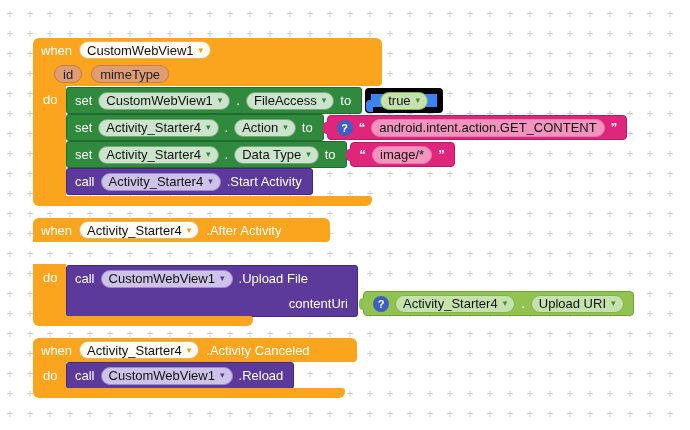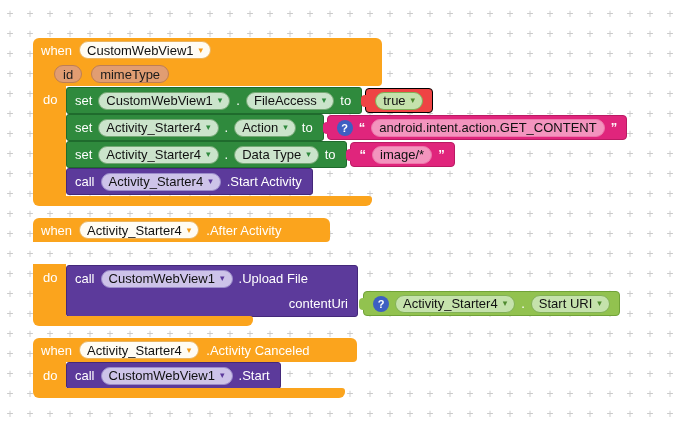--- a/index.html
+++ b/index.html
@@ -44,21 +44,21 @@
   .caller{background:#5C3A9B;border:1px solid #44287A;}
   .caller2{display:inline-flex;flex-direction:column;align-items:stretch;width:292px;height:52px;
            background:#5C3A9B;border:1px solid #44287A;border-radius:3px;box-sizing:border-box;}
   .caller2 .row{display:flex;align-items:center;gap:6px;height:26px;padding:0 8px;}
   .caller2 .row.right{justify-content:flex-end;padding-right:9px;}
   
   .value{position:relative;display:inline-flex;align-items:center;gap:6px;height:25px;
          padding:0 9px;border-radius:4px;margin-left:3px;box-sizing:border-box;white-space:nowrap;}
   .value::before{content:"";position:absolute;left:-5px;top:6px;width:7px;height:12px;
                  border-radius:4px 0 0 4px;background:inherit;}
-  .logic{background:#ef4444;border:1px solid #000000;}
+  .logic{background:#3b82f6;border:6px solid #000000;}
   .textblk{background:#E0257C;border:1px solid #BA1A63;}
   .getter{background:#92C24F;border:1px solid #71A238;}
   .quote{color:#ffffff;font-size:13px;font-weight:bold;}
   .help{width:16px;height:16px;border-radius:50%;background:#3D5FC2;color:#fff;font-size:11px;
         font-weight:bold;display:inline-flex;align-items:center;justify-content:center;flex:0 0 auto;}
 </style>
 </head>
 <body>
 
 <div class="canvas">
@@ -905,21 +905,21 @@
   </div>
   
   <div class="abs value getter" style="left:360px;top:291px;">
     <span class="help">?</span>
     <span class="chip chip-lgreen">
       <span>Activity_Starter4</span>
       <span class="tri">▾</span>
     </span>
     <span class="wlabel">.</span>
     <span class="chip chip-lgreen">
-      <span>Start URI</span>
+      <span>Upload URI</span>
       <span class="tri">▾</span>
     </span>
   </div>
   <div class="abs orange bbar" style="left:33px;top:316px;width:220px;height:10px;"></div>
 
   
   <div class="abs orange top-section" style="left:33px;top:338px;min-width:312px;">
     <div class="hdr-row">
       <span class="wlabel">when</span>
       <span class="chip chip-cream">
@@ -930,16 +930,16 @@
     </div>
   </div>
   <div class="abs orange spine" style="left:33px;top:362px;width:33px;height:26px;"></div>
   <span class="abs do-label" style="left:43px;top:368px;">do</span>
   <div class="abs stmt caller" style="left:66px;top:362px;">
     <span class="wlabel">call</span>
     <span class="chip chip-lav">
       <span>CustomWebView1</span>
       <span class="tri">▾</span>
     </span>
-    <span class="wlabel">.Start</span>
+    <span class="wlabel">.Reload</span>
   </div>
   <div class="abs orange bbar" style="left:33px;top:388px;width:312px;height:10px;"></div>
 </div>
 
 </body></html>

